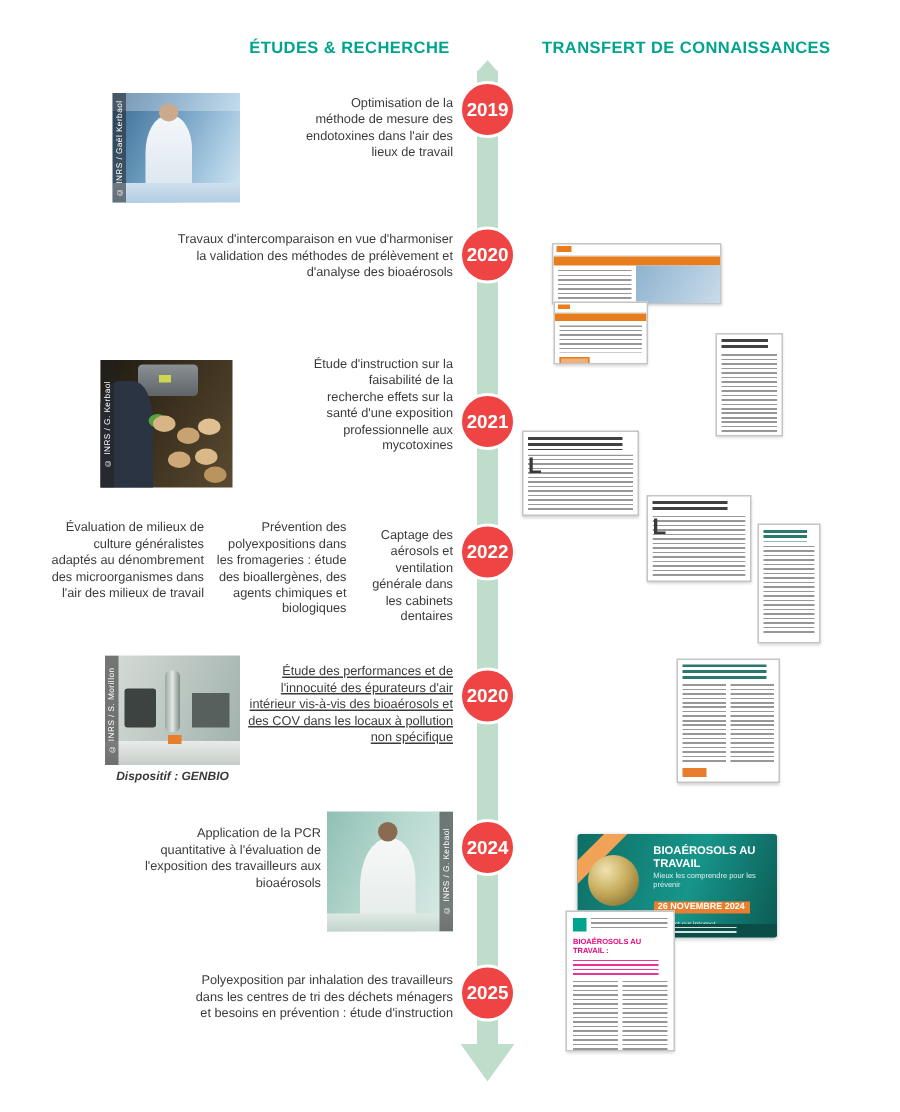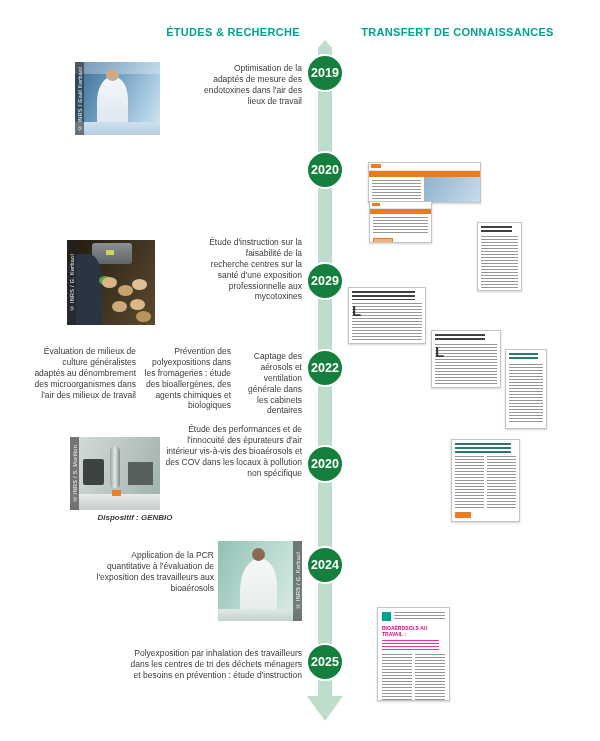--- a/index.html
+++ b/index.html
@@ -12,34 +12,34 @@
   .col-header { position:absolute; top:26px; font-weight:bold; color:#00a48e; font-size:11px;
                 letter-spacing:.3px; text-align:center; }
 
   
   .tl-start { position:absolute; width:0; height:0; border-left:7px solid transparent;
               border-right:7px solid transparent; border-bottom:8px solid #bedecb; }
   .tl-band  { position:absolute; background:#bedecb; }
   .tl-arrow { position:absolute; width:0; height:0; border-left:18px solid transparent;
               border-right:18px solid transparent; border-top:25px solid #bedecb; }
   .year { position:absolute; left:306px; width:38px; height:38px; border-radius:50%;
-          background:#15803d; color:#fff; font-weight:bold; font-size:12.5px;
+          background:#ef4444; color:#fff; font-weight:bold; font-size:12.5px;
           display:flex; align-items:center; justify-content:center; border:2px solid #fff; }
 
   
   .study { position:absolute; font-size:8.5px; line-height:1.28; color:#3a3a39; text-align:right; }
 
   
   .photo { position:absolute; overflow:hidden; }
   .credit { position:absolute; top:0; bottom:0; width:9px; background:rgba(35,35,35,.55);
             display:flex; align-items:center; justify-content:center; }
   .credit span { writing-mode:vertical-rl; transform:rotate(180deg); white-space:nowrap;
                  color:#fff; font-size:5.5px; letter-spacing:.3px; }
   .caption { position:absolute; font-size:8px; font-weight:bold; font-style:italic;
-             color:#3a3a39; text-align:center;margin-left:20px; }
+             color:#3a3a39; text-align:center; }
 
   
   .thumb { position:absolute; background:#fff; border:1px solid #c4c4c4;
            box-shadow:0 1px 2px rgba(0,0,0,.18); overflow:hidden; }
   .lines       { background-image:repeating-linear-gradient(to bottom, rgba(125,125,125,.8) 0 1px, transparent 1px 3px); }
   .lines-dark  { background-image:repeating-linear-gradient(to bottom, rgba(55,55,55,.95) 0 2px, transparent 2px 4px); }
   .lines-teal  { background-image:repeating-linear-gradient(to bottom, rgba(20,105,95,.9) 0 2px, transparent 2px 4px); }
   .lines-pink  { background-image:repeating-linear-gradient(to bottom, rgba(229,0,125,.8) 0 1px, transparent 1px 3px); }
   .lines-white { background-image:repeating-linear-gradient(to bottom, rgba(255,255,255,.85) 0 1px, transparent 1px 3px); }
   .orange-bar { background:#e87d1e; }
@@ -72,70 +72,71 @@
 
   <div class="col-header" style="left:158px; width:150px;">ÉTUDES &amp; RECHERCHE</div>
   <div class="col-header" style="left:355px; width:205px;">TRANSFERT DE CONNAISSANCES</div>
 
   <div class="tl-start" style="left:318px; top:40px;"></div>
   <div class="tl-band" style="left:318px; top:47px; width:14px; height:651px;"></div>
   <div class="tl-arrow" style="left:307px; top:696px;"></div>
 
   <div class="year" style="top:54px;">2019</div>
   <div class="year" style="top:151px;">2020</div>
-  <div class="year" style="top:262px;">2029</div>
+  <div class="year" style="top:262px;">2021</div>
   <div class="year" style="top:349px;">2022</div>
   <div class="year" style="top:445px;">2020</div>
   <div class="year" style="top:546px;">2024</div>
   <div class="year" style="top:643px;">2025</div>
 
   <div class="photo" style="left:75px; top:62px; width:85px; height:73px;
        background:linear-gradient(115deg,#39678f 0%, #6d9cc0 40%, #a9cbe2 75%, #d5e7f3 100%);">
     <div class="abs" style="top:0; left:0; right:0; height:16%; background:rgba(255,255,255,.3);"></div>
     <div class="abs" style="left:26%; top:20%; width:36%; height:70%; background:linear-gradient(#f4f7fa,#dbe6ee); border-radius:48% 44% 8% 8%;"></div>
     <div class="abs" style="left:36%; top:10%; width:13px; height:12px; background:#caa98c; border-radius:50%;"></div>
     <div class="abs" style="bottom:0; left:0; right:0; height:18%; background:linear-gradient(#cfe0ee,#b3cde2);"></div>
     <div class="credit" style="left:0;">
       <span>© INRS / Gaël Kerbaol</span>
     </div>
   </div>
-  <div class="study" style="left:203px; top:63px; width:99px;">Optimisation de la adaptés de mesure des endotoxines dans l'air des lieux de travail</div>
-
+  <div class="study" style="left:203px; top:63px; width:99px;">Optimisation de la méthode de mesure des endotoxines dans l'air des lieux de travail</div>
+
+  <div class="study" style="left:116px; top:154px; width:186px;">Travaux d'intercomparaison en vue d'harmoniser la validation des méthodes de prélèvement et d'analyse des bioaérosols</div>
 
   <div class="photo" style="left:67px; top:240px; width:88px; height:85px;
        background:linear-gradient(120deg,#1f1a12 0%, #3a2f1e 45%, #5a4a30 100%);">
     <div class="abs" style="left:28%; top:4%; width:46%; height:24%; background:linear-gradient(#8a9094,#5f6468); border-radius:3px;"></div>
     <div class="abs" style="left:44%; top:12%; width:8px; height:5px; background:#cdd64e;"></div>
     <div class="abs" style="left:-2%; top:16%; width:42%; height:86%; background:#2b3442; border-radius:40% 36% 0 0;"></div>
     <div class="abs" style="left:36%; top:42%; width:12px; height:9px; background:#5aa03e; border-radius:50%;"></div>
     <div class="abs" style="left:40%; top:44%; width:15px; height:11px; border-radius:50%; background:#d8b584;
          box-shadow:16px 8px 0 #c9a271, 30px 2px 0 #e0c093, 10px 24px 0 #cfa87a, 28px 22px 0 #dab887, 34px 34px 0 #b9945f;"></div>
     <div class="credit" style="left:0;">
       <span>© INRS / G. Kerbaol</span>
     </div>
   </div>
-  <div class="study" style="left:206px; top:237px; width:96px;">Étude d'instruction sur la faisabilité de la recherche centres sur la santé d'une exposition professionnelle aux mycotoxines</div>
+  <div class="study" style="left:206px; top:237px; width:96px;">Étude d'instruction sur la faisabilité de la recherche effets sur la santé d'une exposition professionnelle aux mycotoxines</div>
 
   <div class="study" style="left:33px; top:346px; width:103px;">Évaluation de milieux de culture généralistes adaptés au dénombrement des microorganismes dans l'air des milieux de travail</div>
   <div class="study" style="left:142px; top:346px; width:89px;text-align:right;">Prévention des polyexpositions dans les fromageries : étude des bioallergènes, des agents chimiques et biologiques</div>
   <div class="study" style="left:236px; top:351px; width:66px;">Captage des aérosols et ventilation générale dans les cabinets dentaires</div>
 
   <div class="photo" style="left:70px; top:437px; width:90px; height:73px;
        background:linear-gradient(110deg,#d8ddd9 0%, #bcc7c2 50%, #9fb0aa 100%);">
     <div class="abs" style="bottom:0; left:0; right:0; height:22%; background:linear-gradient(#e8ebe9,#c6ccc9);"></div>
     <div class="abs" style="left:14%; top:30%; width:24%; height:36%; background:#3c4340; border-radius:2px;"></div>
     <div class="abs" style="left:44%; top:14%; width:12%; height:56%; background:linear-gradient(90deg,#9aa6a1,#e3e8e5,#7e8a85); border-radius:4px;"></div>
     <div class="abs" style="left:64%; top:34%; width:28%; height:32%; background:#57605c;"></div>
     <div class="abs" style="left:47%; top:72%; width:9px; height:6px; background:#e87d2b;"></div>
     <div class="credit" style="left:0;">
       <span>© INRS / S. Morillon</span>
     </div>
   </div>
   <div class="caption" style="left:70px; top:513px; width:90px;">Dispositif : GENBIO</div>
-  <div class="study" style="left:163px; top:424px; width:139px;">Étude des performances et de l'innocuité des épurateurs d'air intérieur vis-à-vis des bioaérosols et des COV dans les locaux à pollution non spécifique</div>
+  <div class="study" style="left:163px; top:442px; width:139px;text-decoration:underline;">Étude des performances et de l'innocuité des épurateurs d'air intérieur vis-à-vis des bioaérosols et des COV dans les locaux à pollution non spécifique</div>
 
   <div class="study" style="left:91px; top:550px; width:123px;text-align:right;">Application de la PCR quantitative à l'évaluation de l'exposition des travailleurs aux bioaérosols</div>
   <div class="photo" style="left:218px; top:541px; width:84px; height:80px;
        background:linear-gradient(115deg,#8fc0b4 0%, #b7d8cf 45%, #dceee8 100%);">
     <div class="abs" style="left:26%; top:22%; width:44%; height:80%; background:linear-gradient(#f6f8f7,#e2eae7); border-radius:50% 42% 0 0;"></div>
     <div class="abs" style="left:40%; top:9%; width:13px; height:13px; background:#8a6b4f; border-radius:50%;"></div>
     <div class="abs" style="bottom:0; left:0; right:0; height:15%; background:linear-gradient(#dfe9e4,#c3d4cd);"></div>
     <div class="credit" style="right:0;">
       <span>© INRS / G. Kerbaol</span>
     </div>
@@ -188,20 +189,34 @@
 
   <div class="thumb" style="left:451px; top:439px; width:69px; height:83px; padding:3px;">
     <div class="lines-teal" style="height:10px; width:92%;"></div>
     <div style="display:flex; gap:3px; margin-top:3px;">
       <div class="lines" style="width:50%; height:54px;"></div>
       <div class="lines" style="width:50%; height:54px;"></div>
     </div>
     <div style="width:16px; height:6px; background:#e87d2b; margin-top:2px;"></div>
   </div>
 
+  <div class="flyer" style="left:385px; top:556px; width:133px; height:69px;">
+    <div class="ribbon"></div>
+    <div class="abs" style="left:5%; top:20%; width:34px; height:34px; border-radius:50%;
+         background:radial-gradient(circle at 35% 30%, #f0e2b0, #c8ad5e 45%, #6e5d25 100%);"></div>
+    <div class="abs" style="left:38%; top:10%; width:60%;">
+      <div class="fl-title">BIOAÉROSOLS AU TRAVAIL</div>
+      <div class="fl-sub">Mieux les comprendre pour les prévenir</div>
+      <div class="fl-date">26 NOVEMBRE 2024</div>
+      <div class="fl-info">En direct sur internet</div>
+    </div>
+    <div class="abs" style="left:0; right:0; bottom:0; height:9px; background:#0b4d47;">
+      <div class="lines-white" style="height:4px; width:60%; margin:2px auto 0;"></div>
+    </div>
+  </div>
 
   <div class="thumb" style="left:377px; top:607px; width:73px; height:94px; padding:4px; z-index:5;">
     <div style="display:flex; gap:3px; align-items:flex-start;">
       <div style="width:9px; height:9px; background:#00a48e;"></div>
       <div class="lines" style="flex:1; height:8px;"></div>
     </div>
     <div class="doc25-title" style="margin-top:4px;">BIOAÉROSOLS AU TRAVAIL :</div>
     <div class="lines-pink" style="height:10px; width:90%; margin-top:2px;"></div>
     <div style="display:flex; gap:3px; margin-top:4px;">
       <div class="lines" style="width:50%; height:46px;"></div>

